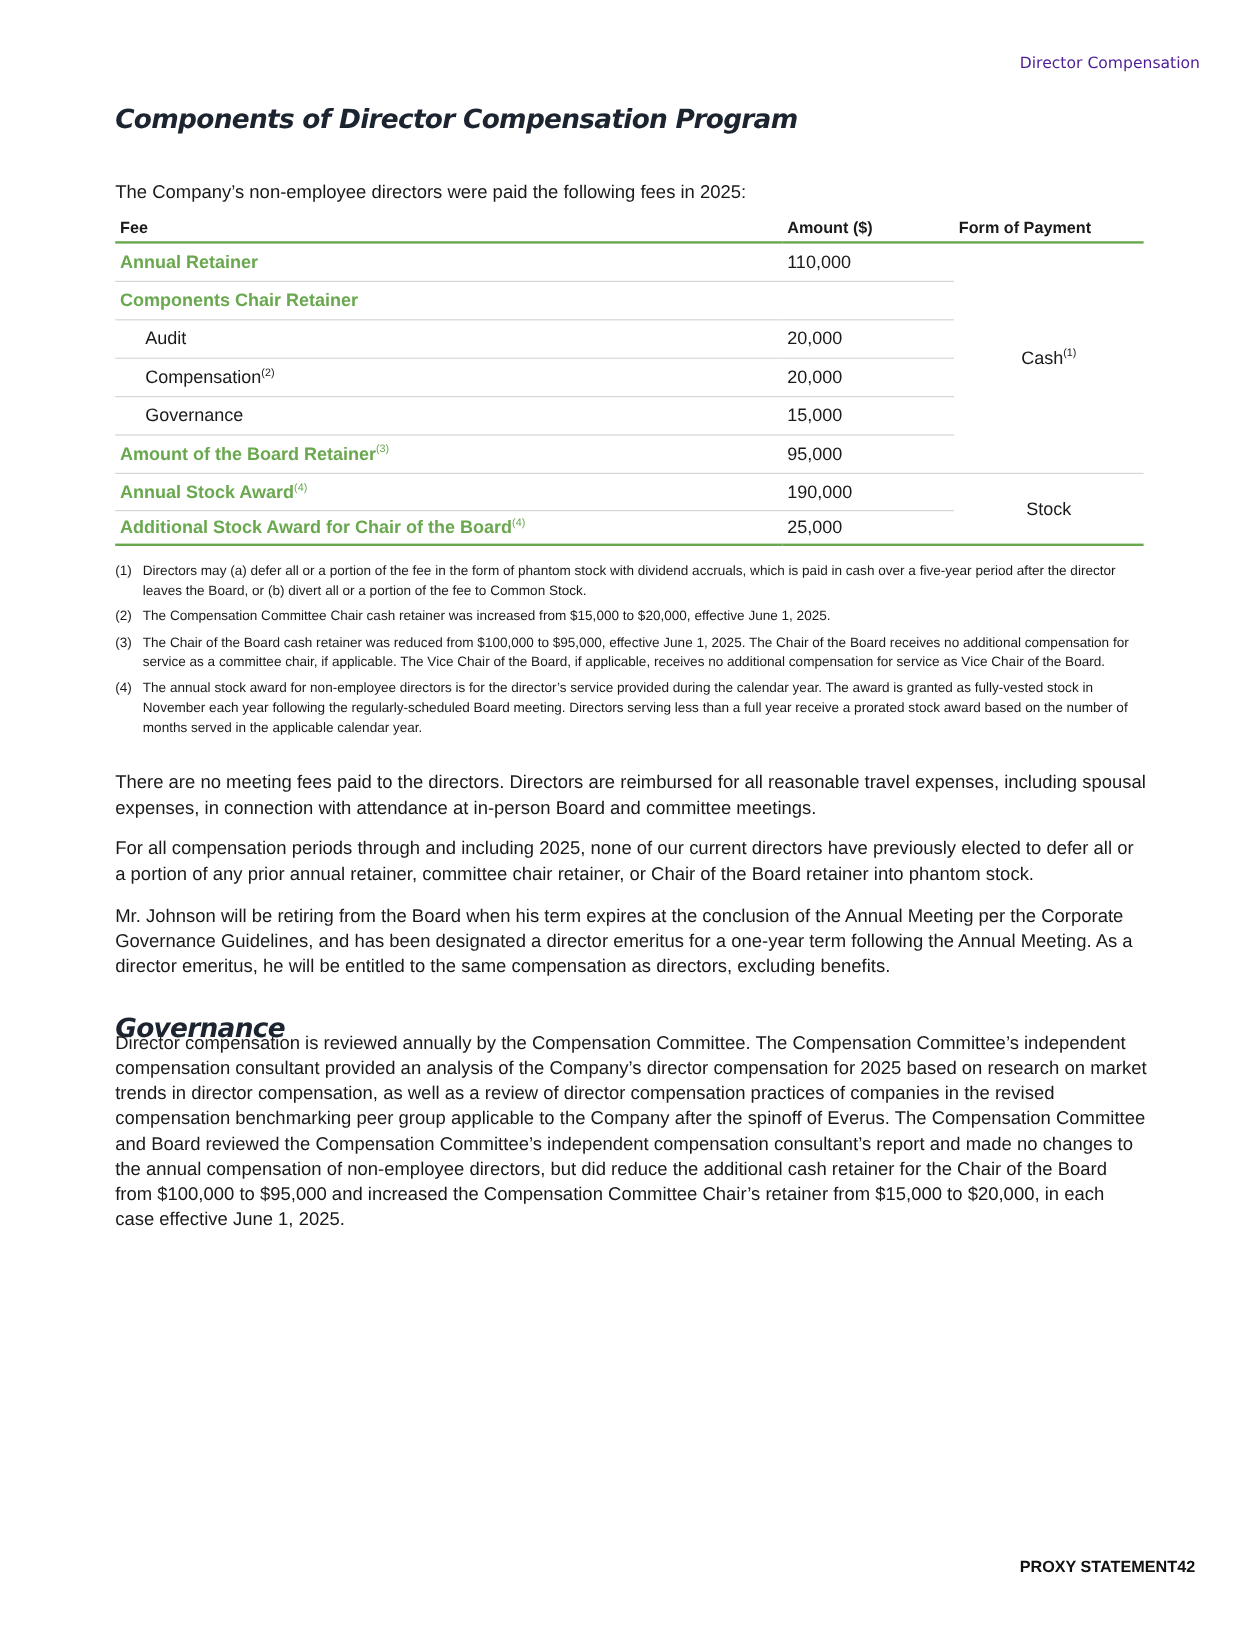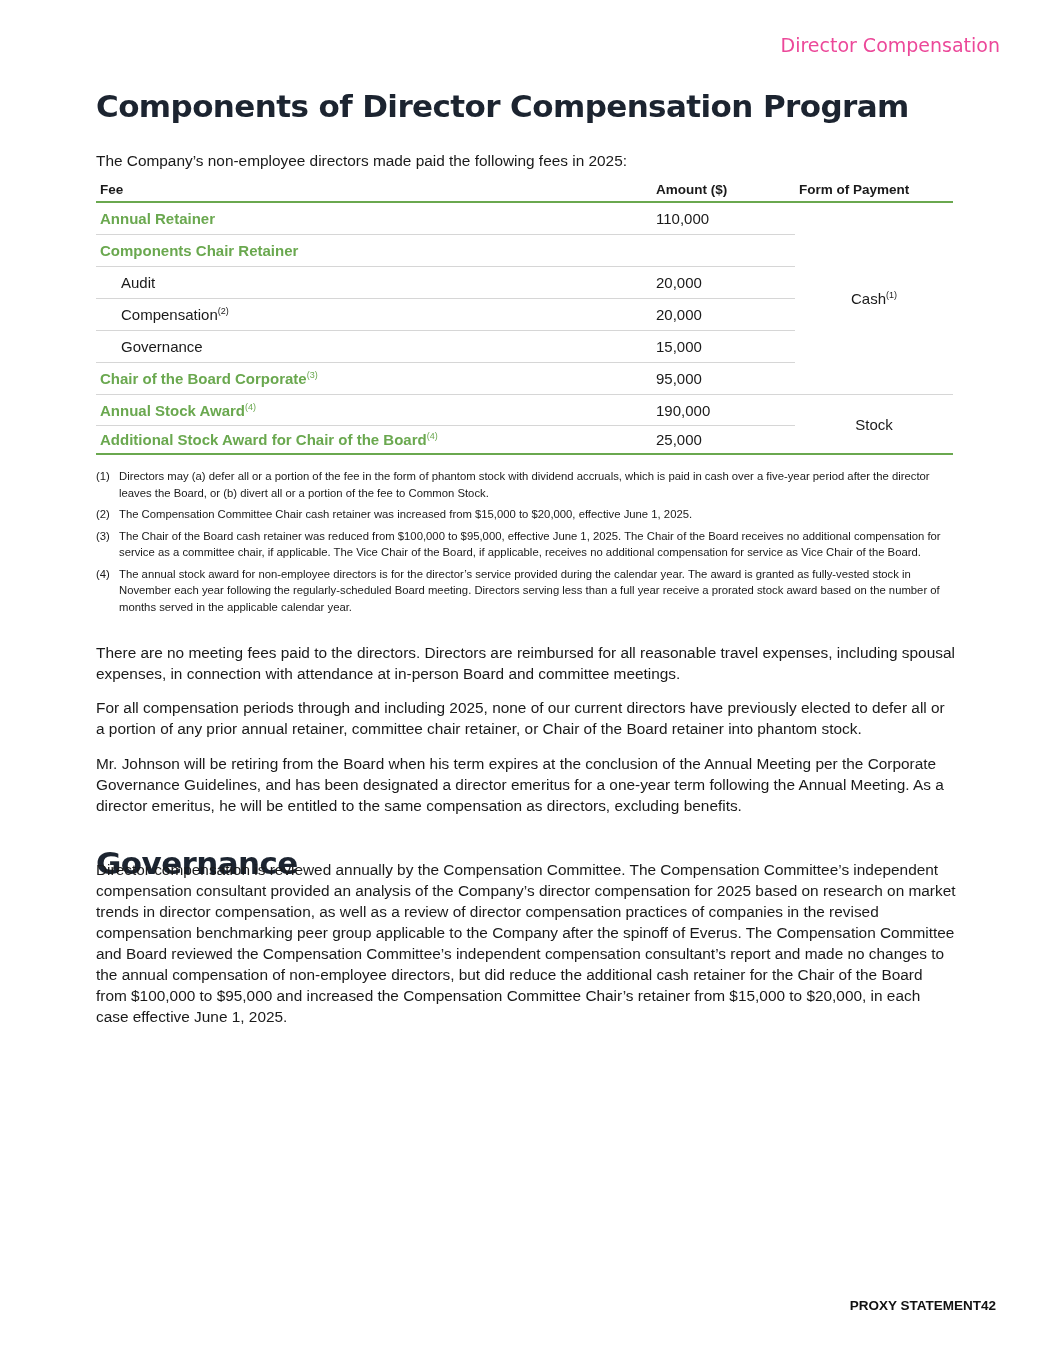--- a/index.html
+++ b/index.html
@@ -1,22 +1,22 @@
 <!DOCTYPE html>
 <html><head>
 <meta charset="utf-8">
 <style>
   html, body { margin:0; padding:0; background:#ffffff; }
   body { width:1048px; height:1365px; position:relative; overflow:hidden;
          font-family:"Liberation Sans", sans-serif; color:#1a1a1a; }
-  .running-head { position:absolute; right:48px; top:34px; font-family:"DejaVu Sans", sans-serif;
-         font-size:19px; color:#ec4899; }
+  .running-head { position:absolute; right:48px; top:46px; font-family:"DejaVu Sans", sans-serif;
+         font-size:13px; color:#4c1d95; }
   .content { position:absolute; left:96px; width:857px; top:0; }
   h1 { font-family:"DejaVu Sans", sans-serif; font-weight:bold; color:#1c2430;
-       font-size:31px; letter-spacing:-0.6px; margin:0; position:absolute; }
+       font-size:22px; letter-spacing:-0.6px; margin:0; position:absolute;font-style:italic; }
   .h1a { top:88px; }
   .h1b { top:845px; }
   .para { position:absolute; left:0; width:860px; font-size:15.4px; line-height:21px; color:#1a1a1a; }
   .intro { top:150px; }
   table.fees { position:absolute; top:180px; left:0; width:857px; border-collapse:collapse; font-size:15px; }
   table.fees th { font-size:13.5px; font-weight:bold; text-align:left; padding:0 4px 3px 4px; height:18px;
        border-bottom:2px solid #6aa84f; }
   table.fees th.amt { text-align:left; width:135px; }
   table.fees th.form { text-align:left; width:150px; }
   table.fees td { height:31px; padding:0 4px; border-bottom:1px solid #d6d6d6; vertical-align:middle; }
@@ -38,21 +38,21 @@
   .footer { position:absolute; right:52px; top:1298px; font-size:13.5px; font-weight:bold; color:#111; }
   .footer .pg { }
 </style>
 </head>
 <body>
 
 <div class="running-head">Director Compensation</div>
 
 <div class="content">
   <h1 class="h1a">Components of Director Compensation Program</h1>
-  <div class="para intro">The Company’s non-employee directors made paid the following fees in 2025:</div>
+  <div class="para intro">The Company’s non-employee directors were paid the following fees in 2025:</div>
 
   <table class="fees">
     <thead>
       <tr>
         <th>Fee</th>
         <th class="amt">Amount  ($)</th>
         <th class="form">Form of Payment</th>
       </tr>
     </thead>
     <tbody>
@@ -71,21 +71,21 @@
       </tr>
       <tr>
         <td class="indent"><span>Compensation</span><sup>(2)</sup></td>
         <td class="amt">20,000</td>
       </tr>
       <tr>
         <td class="indent">Governance</td>
         <td class="amt">15,000</td>
       </tr>
       <tr>
-        <td class="green"><span>Chair of the Board Corporate</span><sup>(3)</sup></td>
+        <td class="green"><span>Amount of the Board Retainer</span><sup>(3)</sup></td>
         <td class="amt">95,000</td>
       </tr>
       <tr class="stock1">
         <td class="green"><span>Annual Stock Award</span><sup>(4)</sup></td>
         <td class="amt">190,000</td>
         <td class="form" rowspan="2" style="border-bottom:2px solid #6aa84f;">Stock</td>
       </tr>
       <tr class="last">
         <td class="green"><span>Additional Stock Award for Chair of the Board</span><sup>(4)</sup></td>
         <td class="amt">25,000</td>

